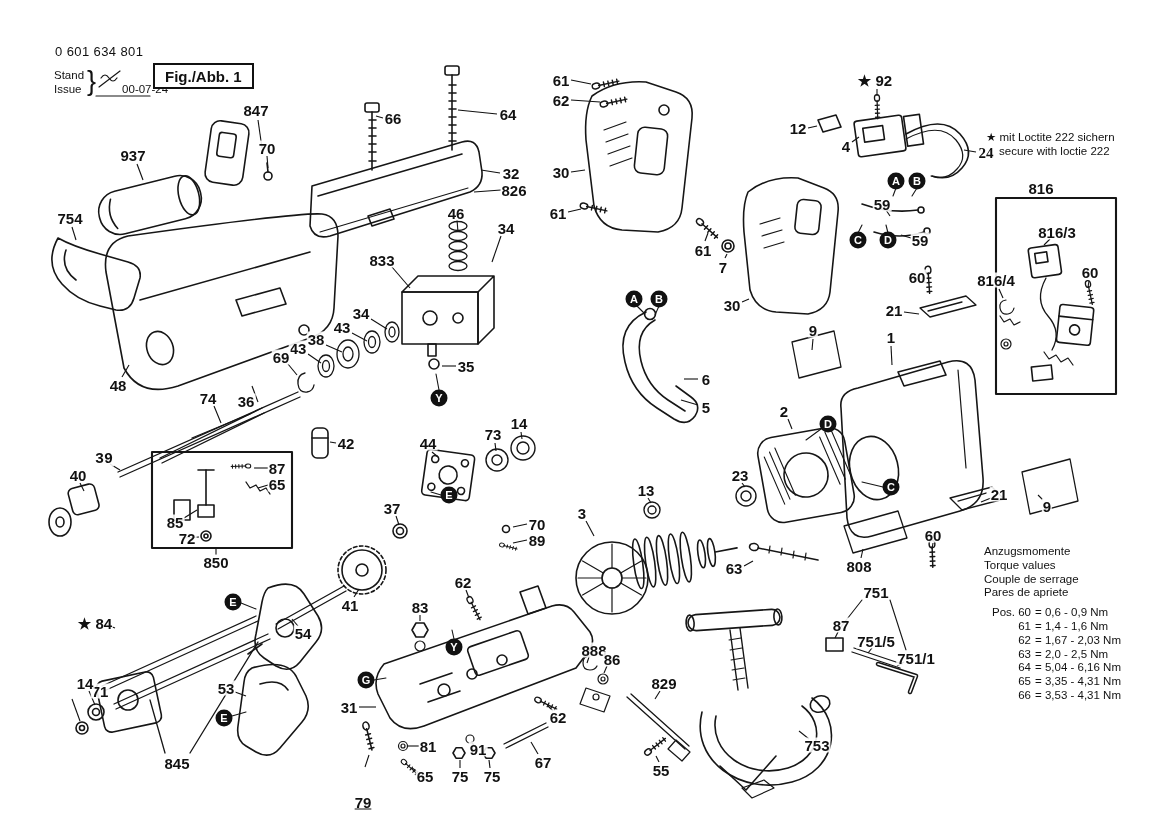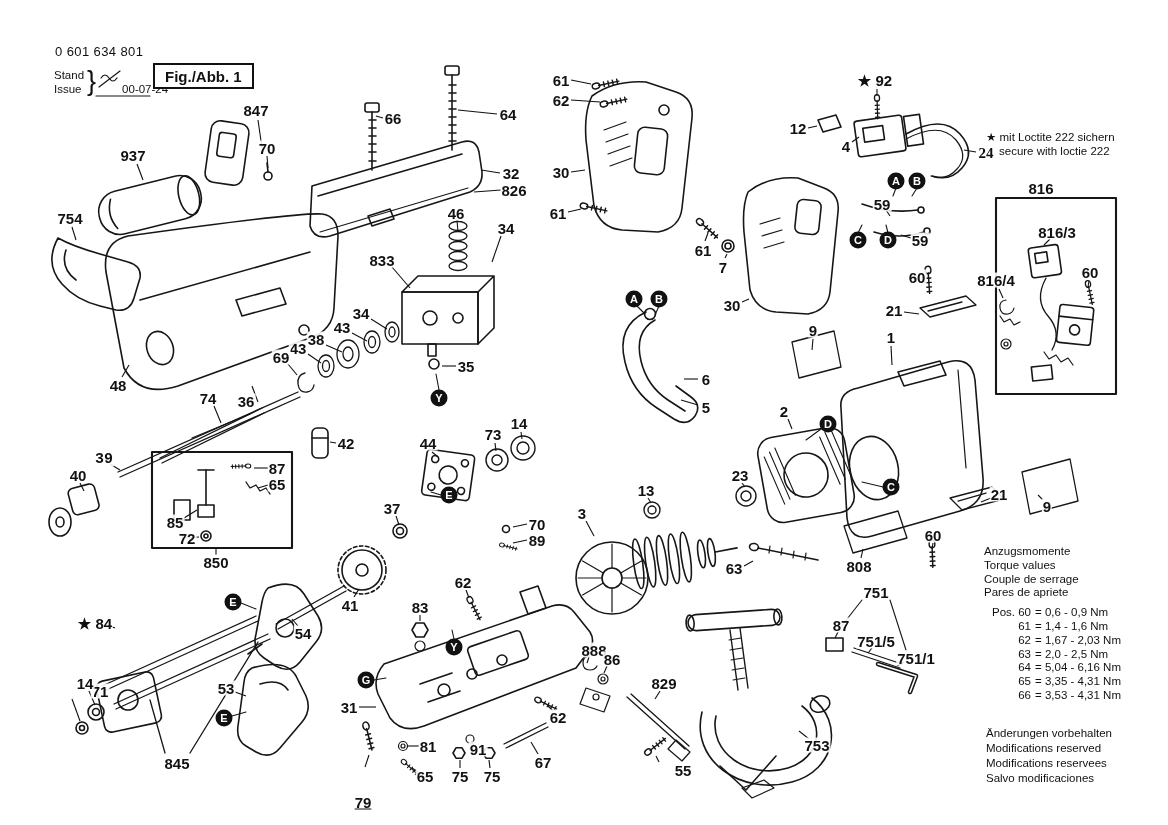--- a/index.html
+++ b/index.html
@@ -526,26 +526,20 @@
       <div class="row"><span class="pos">Pos. 60</span><span>= 0,6  - 0,9   Nm</span></div>
       <div class="row"><span class="pos">61</span><span>= 1,4  - 1,6   Nm</span></div>
       <div class="row"><span class="pos">62</span><span>= 1,67 - 2,03 Nm</span></div>
       <div class="row"><span class="pos">63</span><span>= 2,0  - 2,5   Nm</span></div>
       <div class="row"><span class="pos">64</span><span>= 5,04 - 6,16 Nm</span></div>
       <div class="row"><span class="pos">65</span><span>= 3,35 - 4,31 Nm</span></div>
       <div class="row"><span class="pos">66</span><span>= 3,53 - 4,31 Nm</span></div>
     </div>
   </div>
 
-  <div class="footer-notes">
-    <div>Änderungen vorbehalten</div>
-    <div>Modifications reserved</div>
-    <div>Modifications reservees</div>
-    <div>Salvo modificaciones</div>
-  </div>
 
 <div class="part-label" style="left: 256px; top: 110px;">847</div>
     <div class="part-label" style="left: 393px; top: 118px;">66</div>
     <div class="part-label" style="left: 508px; top: 114px;">64</div>
     <div class="part-label" style="left: 267px; top: 148px;">70</div>
     <div class="part-label" style="left: 133px; top: 155px;">937</div>
     <div class="part-label" style="left: 511px; top: 173px;">32</div>
     <div class="part-label" style="left: 514px; top: 190px;">826</div>
     <div class="part-label" style="left: 70px; top: 218px;">754</div>
     <div class="part-label" style="left: 456px; top: 213px;">46</div>
@@ -588,21 +582,21 @@
     <div class="part-label" style="left: 177px; top: 763px;">845</div>
     <div class="part-label" style="left: 363px; top: 802px; text-decoration: underline;">79</div>
     <div class="part-label" style="left: 428px; top: 746px;">81</div>
     <div class="part-label" style="left: 425px; top: 776px;">65</div>
     <div class="part-label" style="left: 460px; top: 776px;">75</div>
     <div class="part-label" style="left: 478px; top: 749px;">91</div>
     <div class="part-label" style="left: 492px; top: 776px;">75</div>
     <div class="part-label" style="left: 543px; top: 762px;">67</div>
     <div class="part-label" style="left: 558px; top: 717px;">62</div>
     <div class="part-label" style="left: 664px; top: 683px;">829</div>
-    <div class="part-label" style="left: 661px; top: 770px; margin-left: 22px;">55</div>
+    <div class="part-label" style="left: 661px; top: 770px;">55</div>
     <div class="part-label" style="left: 817px; top: 745px;">753</div>
     <div class="part-label" style="left: 876px; top: 592px;">751</div>
     <div class="part-label" style="left: 841px; top: 625px;">87</div>
     <div class="part-label" style="left: 876px; top: 641px;">751/5</div>
     <div class="part-label" style="left: 916px; top: 658px;">751/1</div>
     <div class="part-label" style="left: 561px; top: 80px;">61</div>
     <div class="part-label" style="left: 561px; top: 100px;">62</div>
     <div class="part-label" style="left: 561px; top: 172px;">30</div>
     <div class="part-label" style="left: 558px; top: 213px;">61</div>
     <div class="part-label" style="left: 703px; top: 250px;">61</div>

